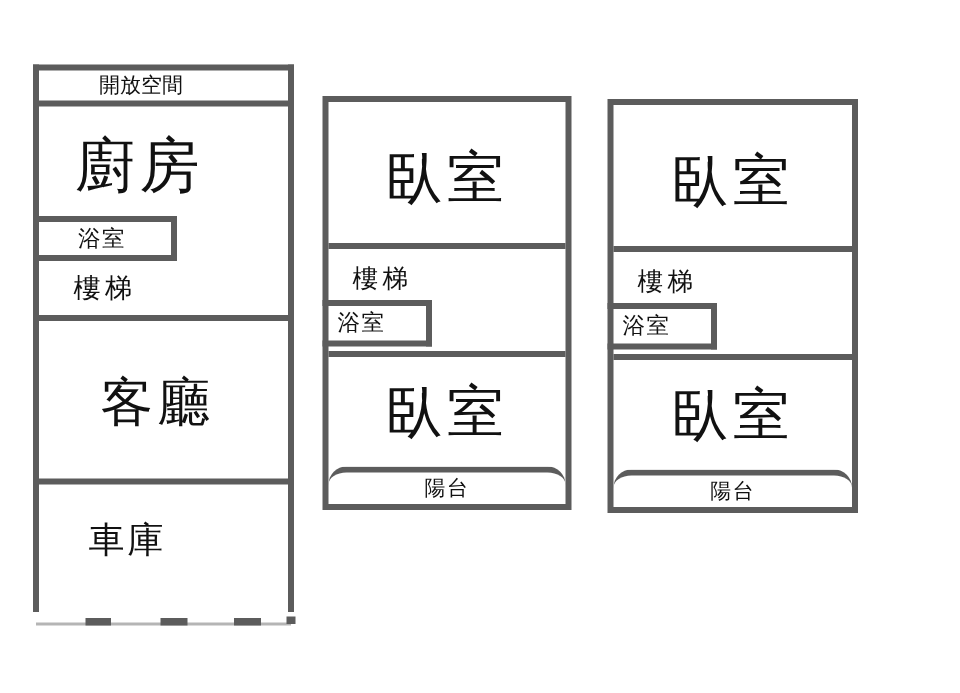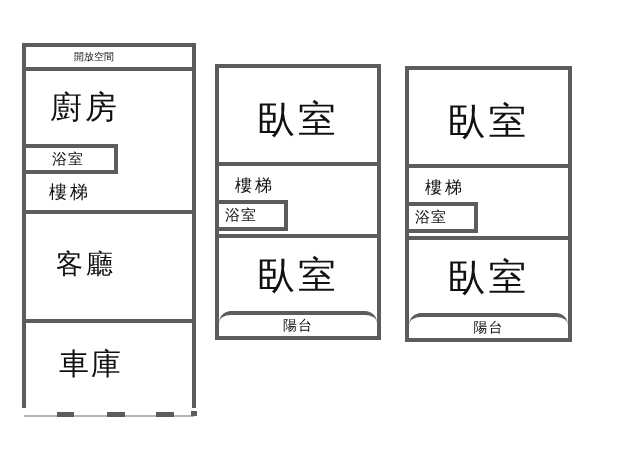--- a/index.html
+++ b/index.html
@@ -24,48 +24,48 @@
     width: 174px; height: 365px;
     border-bottom: none;
   }
   .open-band {
     position: absolute; left: 0; top: 0;
     width: 100%; height: 20px;
     border-bottom: 4px solid #5c5c5c;
     display: flex; align-items: center; justify-content: center;
     padding-right: 30px; box-sizing: content-box;
     width: calc(100% - 30px);
-    font-size: 10px;
+    font-size: 14px;
   }
   .kitchen-label {
     position: absolute; left: 24px; top: 44px;
-    font-size: 32px; letter-spacing: 3px; line-height: 1;
+    font-size: 40px; letter-spacing: 3px; line-height: 1;
   }
   .bath1 {
     position: absolute; left: -4px; top: 97px;
     box-sizing: border-box;
     width: 96px; height: 30px;
     border: 4px solid #5c5c5c; border-left: none;
     display: flex; align-items: center; justify-content: center;
     font-size: 15px; letter-spacing: 1px;
   }
   .stairs1-label {
     position: absolute; left: 23px; top: 136px;
     font-size: 18px; letter-spacing: 3px; line-height: 1;
   }
   .hdiv { position: absolute; left: 0; width: 100%; height: 4px; background: #5c5c5c; }
   .div1a { top: 163px; }
   .div1b { top: 272px; }
   .living-label {
-    position: absolute; left: 30px; top: 204px;
-    font-size: 27px; letter-spacing: 3px; line-height: 1;
+    position: absolute; left: 41px; top: 204px;
+    font-size: 35px; letter-spacing: 3px; line-height: 1;
   }
   .garage-label {
     position: absolute; left: 33px; top: 302px;
-    font-size: 30px; letter-spacing: 2px; line-height: 1;
+    font-size: 24px; letter-spacing: 2px; line-height: 1;
   }
   
   .garage-door-line {
     position: absolute; left: 24px; top: 415px;
     width: 170px; height: 2px; background: #b5b5b5;
   }
   .door-dash { position: absolute; height: 5px; background: #5c5c5c; top: 412px; }
   .dash-a { left: 57px;  width: 17px; }
   .dash-b { left: 107px; width: 18px; }
   .dash-c { left: 156px; width: 18px; }

